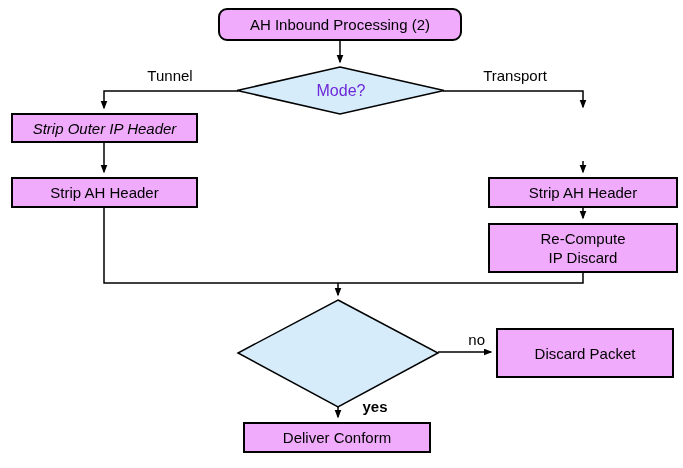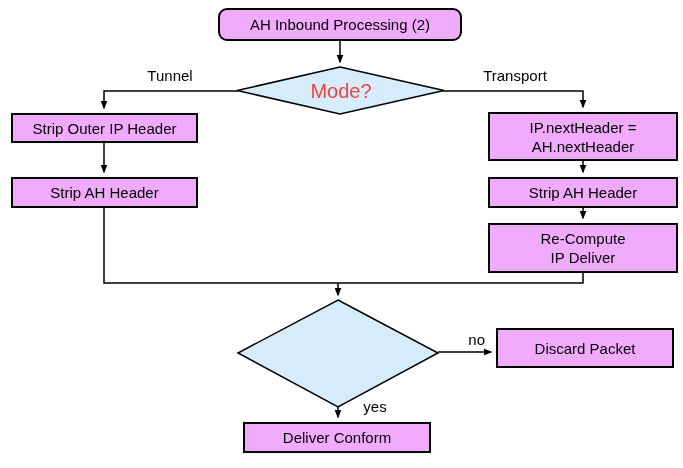--- a/index.html
+++ b/index.html
@@ -36,47 +36,47 @@
     text-align: center;
     white-space: pre-line;
   }
   .node.rounded { border-radius: 9px; }
   .diamond-label {
     position: absolute;
     display: flex;
     align-items: center;
     justify-content: center;
     text-align: center;
-    color: #ef4444;
-    font-size: 20px;
+    color: #6d28d9;
+    font-size: 16px;
     line-height: 18px;
     white-space: pre-line;
     pointer-events: none;
   }
   .edge-label {
     position: absolute;
     color: #000000;
     font-size: 15px;
     line-height: 17px;
     text-align: center;
   }
   #node-start    { left: 218px; top: 8px;   width: 244px; height: 33px; }
-  #node-l1       { left: 11px;  top: 113px; width: 187px; height: 30px; }
+  #node-l1       { left: 11px;  top: 113px; width: 187px; height: 30px; font-style: italic; }
   #node-l2       { left: 11px;  top: 177px; width: 187px; height: 31px; }
   #node-r1       { left: 488px; top: 112px; width: 190px; height: 49px; }
   #node-r2       { left: 488px; top: 177px; width: 190px; height: 31px; }
   #node-r3       { left: 488px; top: 223px; width: 190px; height: 50px; }
-  #node-discard  { left: 496px; top: 328px; width: 178px; height: 40px; }
+  #node-discard  { left: 496px; top: 328px; width: 178px; height: 50px; }
   #node-deliver  { left: 243px; top: 422px; width: 188px; height: 31px; }
   #label-mode    { left: 238px; top: 68px;  width: 206px; height: 45px; }
   #label-policy  { left: 240px; top: 302px; width: 197px; height: 100px; }
   #label-tunnel    { left: 128px; top: 67px;  width: 84px; }
   #label-transport { left: 465px; top: 67px;  width: 100px; }
   #label-no        { left: 441px; top: 331px; width: 44px; text-align: right; }
-  #label-yes       { left: 353px; top: 398px; width: 44px; }
+  #label-yes       { left: 353px; top: 398px; width: 44px; font-weight: bold; }
 </style>
 </head>
 <body>
 
 <div class="canvas">
 
   <svg class="connectors" viewBox="0 0 683 468" xmlns="http://www.w3.org/2000/svg">
     <defs>
       <marker id="arrow" markerWidth="9" markerHeight="8" refX="7.5" refY="3.5" orient="auto" markerUnits="userSpaceOnUse">
         <path d="M0,0 L9,3.5 L0,7 Z" fill="#000000"></path>
@@ -106,27 +106,25 @@
     <polygon points="340,67 444,90.5 340,114 237,90.5" fill="#d6ecfa" stroke="#000000" stroke-width="1.5"></polygon>
     <polygon points="338,300 438,353 338,407 238,353" fill="#d6ecfa" stroke="#000000" stroke-width="1.5"></polygon>
   </svg>
 
   <div class="node rounded" id="node-start">AH Inbound Processing (2)</div>
 
   <div class="node" id="node-l1" style="border-width:2px;">Strip Outer IP Header</div>
 
   <div class="node" id="node-l2">Strip AH Header</div>
 
-  <div class="node" id="node-r1">IP.nextHeader =
-AH.nextHeader</div>
 
   <div class="node" id="node-r2">Strip AH Header</div>
 
   <div class="node" id="node-r3">Re-Compute
-IP Deliver</div>
+IP Discard</div>
 
   <div class="node" id="node-discard">Discard Packet</div>
 
   <div class="node" id="node-deliver">Deliver Conform</div>
 
   <div class="diamond-label" id="label-mode">Mode?</div>
 
 
   <div class="edge-label" id="label-transport">Transport</div>
 

